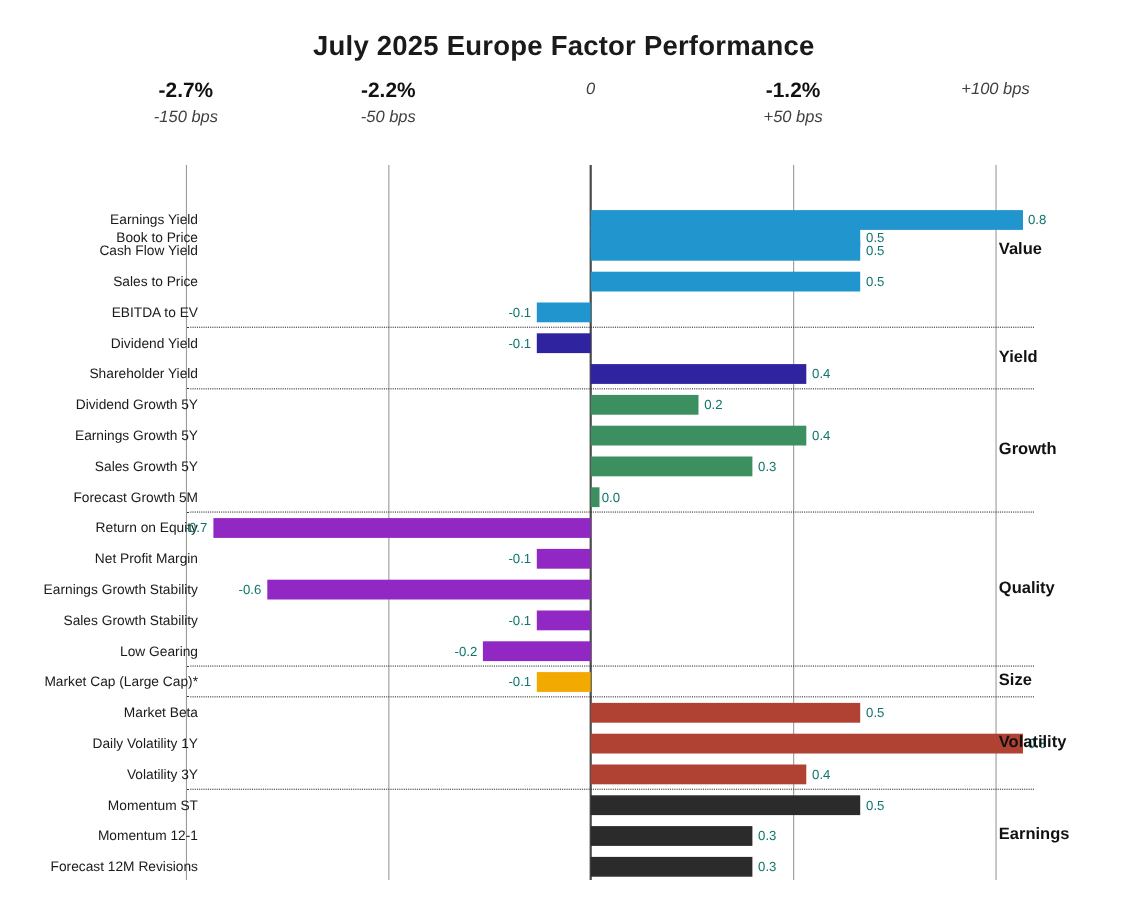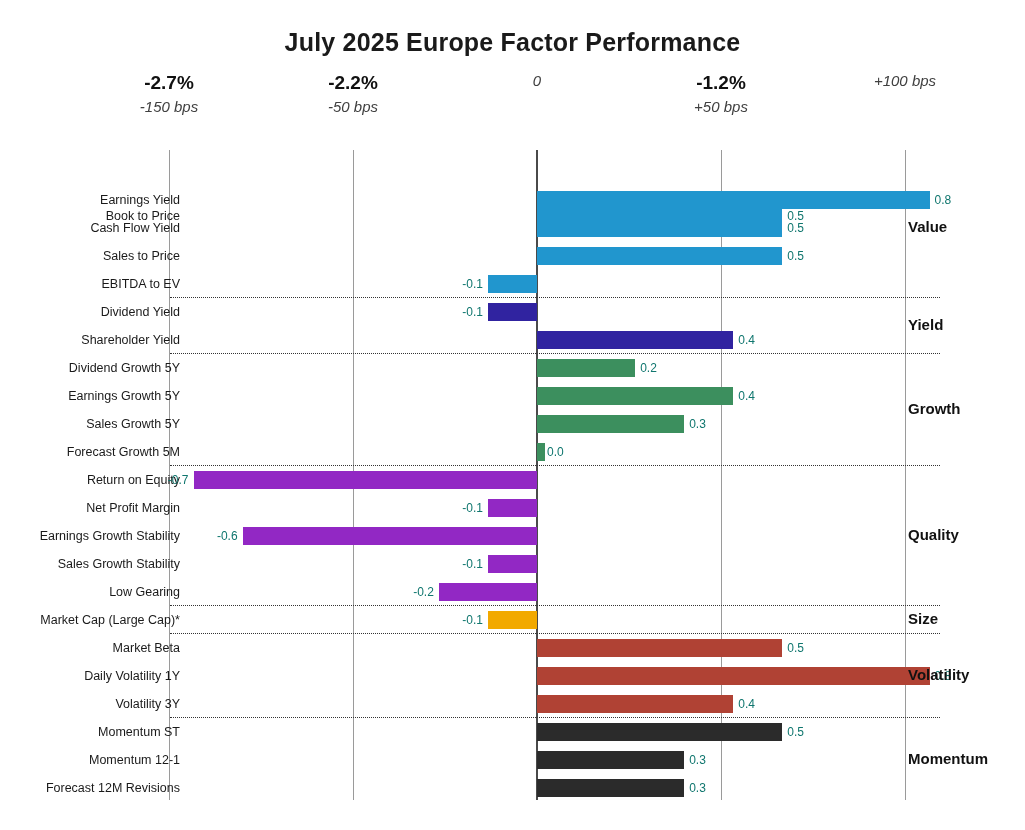--- a/index.html
+++ b/index.html
@@ -277,16 +277,16 @@
       <div class="group-sep" style="top: 203px;"></div>
       <div class="group-label" style="top: 166px; text-align: right;">Yield</div>
       <div class="group-sep" style="top: 315px;"></div>
       <div class="group-label" style="top: 250px;">Growth</div>
       <div class="group-sep" style="top: 455px;"></div>
       <div class="group-label" style="top: 376px;">Quality</div>
       <div class="group-sep" style="top: 483px;"></div>
       <div class="group-label" style="top: 460px;">Size</div>
       <div class="group-sep" style="top: 567px;"></div>
       <div class="group-label" style="top: 516px;">Volatility</div>
-      <div class="group-label" style="top: 600px;">Momentum</div>
+      <div class="group-label" style="top: 600px;">Earnings</div>
     </div>
 
 </div>
 
 </body></html>

